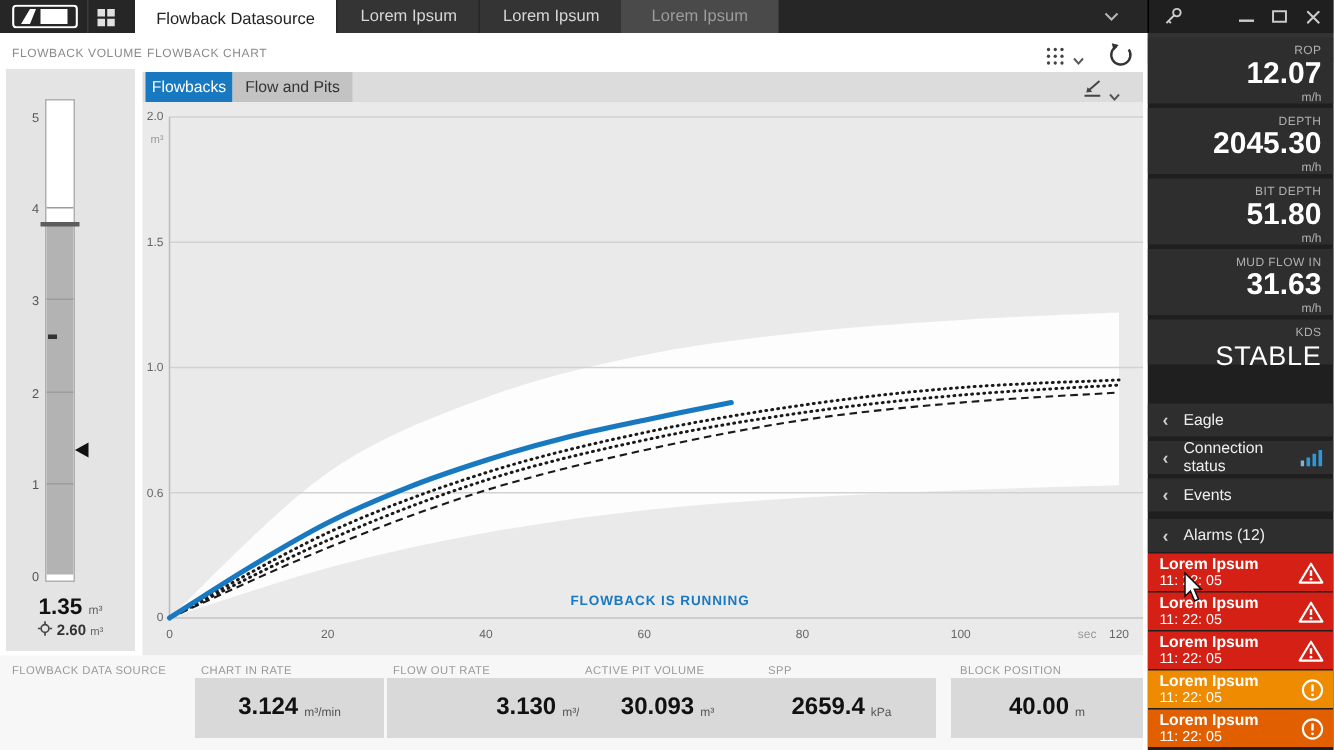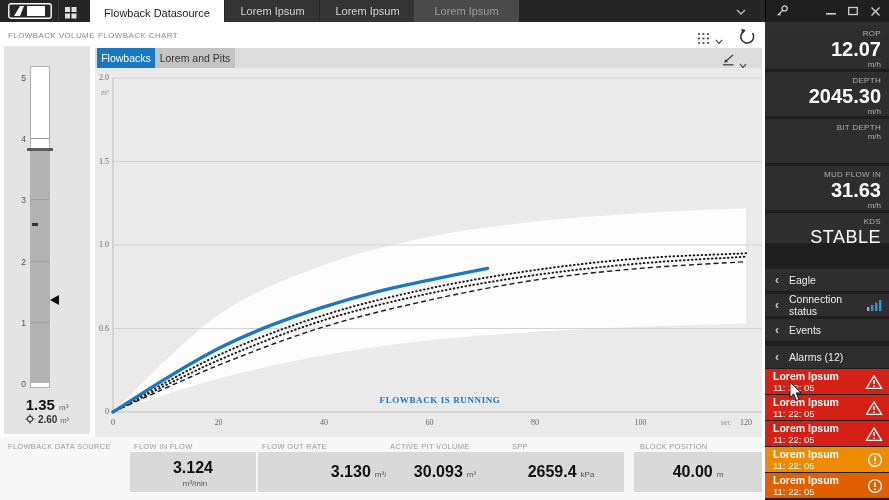--- a/index.html
+++ b/index.html
@@ -37,21 +37,21 @@
   #gauge-value .unit{font-size:8px;color:#666;font-weight:normal;}
   #gauge-target{left:0;top:368px;width:86px;text-align:center;font-size:10px;font-weight:bold;color:#333;}
   #gauge-target .unit{font-size:7.5px;color:#666;font-weight:normal;}
 
   
   #chart-widget{left:95px;top:22px;width:667px;height:415px;background:#fff;}
   #chart-tabs{left:0;top:26px;width:667px;height:20px;background:#dcdcdc;}
   .c-tab{top:0;height:20px;display:flex;align-items:center;justify-content:center;font-size:10.5px;}
   .c-tab.active{background:#1878c0;color:#fff;}
   .c-tab.idle{background:#c3c3c3;color:#333;}
-  #plot{left:0;top:46px;width:667px;height:369px;background:#eaeaea;font-family:Liberation Serif, serif;}
+  #plot{left:0;top:46px;width:667px;height:369px;background:#eaeaea;}
   .y-lab{position:absolute;left:0;width:14px;text-align:right;font-size:8px;color:#666;}
   .x-lab{position:absolute;width:30px;text-align:center;font-size:8px;color:#666;top:350px;}
   #y-unit{left:0;top:20px;width:14px;text-align:right;font-size:7.5px;color:#999;}
   #x-unit{left:608px;top:350px;width:28px;text-align:right;font-size:8px;color:#999;}
   #chart-status{left:245px;top:327px;width:200px;text-align:center;font-size:9px;font-weight:bold;
                 color:#1878c0;letter-spacing:.6px;}
 
   
   #right-panel{left:765px;top:22px;width:124px;height:478px;background:#1f1f1f;}
   .readout{position:absolute;left:0;width:124px;background:#2e2e2e;box-sizing:border-box;
@@ -213,21 +213,21 @@
       <svg width="17" height="17" viewBox="0 0 17 17">
         <path d="M5.2 3.0 A6.4 6.4 0 1 0 13.5 5.0" fill="none" stroke="#333" stroke-width="1.6"></path>
         <polygon points="2.2,0.8 6.8,2.0 3.4,5.8" fill="#333"></polygon>
       </svg>
     </div>
     <div class="abs" id="chart-tabs">
       <div class="abs c-tab active" style="left:2px;width:58px;">
         <span>Flowbacks</span>
       </div>
       <div class="abs c-tab idle" style="left:60px;width:80px;">
-        <span>Lorem and Pits</span>
+        <span>Flow and Pits</span>
       </div>
       <div class="abs" style="left:626px;top:4px;">
         <svg width="14" height="12" viewBox="0 0 14 12">
           <path d="M12 1 L4.5 7.5" stroke="#444" stroke-width="1.3" fill="none"></path>
           <polygon points="3.2,8.7 7.2,8.1 4.0,5.2" fill="#444"></polygon>
           <path d="M2 10.8 H12.5" stroke="#444" stroke-width="1.3"></path>
         </svg>
       </div>
       <div class="abs" style="left:644px;top:7px;">
         <svg width="8" height="6" viewBox="0 0 8 6">
@@ -278,20 +278,21 @@
       <div class="r-value">12.07</div>
       <div class="r-unit">m/h</div>
     </div>
     <div class="readout" style="top:50px;height:44px;">
       <div class="r-label">DEPTH</div>
       <div class="r-value">2045.30</div>
       <div class="r-unit">m/h</div>
     </div>
     <div class="readout" style="top:97px;height:44px;">
       <div class="r-label">BIT DEPTH</div>
+      <div class="r-value">51.80</div>
       <div class="r-unit">m/h</div>
     </div>
     <div class="readout" style="top:144px;height:44px;">
       <div class="r-label">MUD FLOW IN</div>
       <div class="r-value">31.63</div>
       <div class="r-unit">m/h</div>
     </div>
     <div class="readout" style="top:191px;height:30px;">
       <div class="r-label">KDS</div>
       <div class="r-value mode">STABLE</div>
@@ -374,27 +375,27 @@
       <svg width="16" height="16" viewBox="0 0 16 16">
         <circle cx="8" cy="8" r="6.4" fill="none" stroke="#fff" stroke-width="1.4"></circle>
         <path d="M8 4.4 V9" stroke="#fff" stroke-width="1.6"></path>
           <circle cx="8" cy="11.2" r="0.95" fill="#fff"></circle>
       </svg>
     </div>
   </div>
 
   <div class="abs" id="bottom-bar">
     <div class="bb-label" style="left:8px;">FLOWBACK DATA SOURCE</div>
-    <div class="bb-label" style="left:134px;">FLOW IN FLOW</div>
+    <div class="bb-label" style="left:134px;">CHART IN RATE</div>
     <div class="bb-label" style="left:262px;">FLOW OUT RATE</div>
     <div class="bb-label" style="left:390px;">ACTIVE PIT VOLUME</div>
     <div class="bb-label" style="left:512px;">SPP</div>
     <div class="bb-label" style="left:640px;">BLOCK POSITION</div>
 
-    <div class="bb-cell" style="left:130px;width:126px;flex-direction:column;">
+    <div class="bb-cell" style="left:130px;width:126px;">
       <span class="bb-value">3.124</span>
       <span class="bb-unit">m³/min</span>
     </div>
     <div class="bb-cell" style="left:258px;width:126px;padding-left:44px;">
       <span class="bb-value">3.130</span>
       <span class="bb-unit">m³/min</span>
     </div>
     <div class="bb-cell" style="left:386px;width:118px;">
       <span class="bb-value">30.093</span>
       <span class="bb-unit">m³</span>

